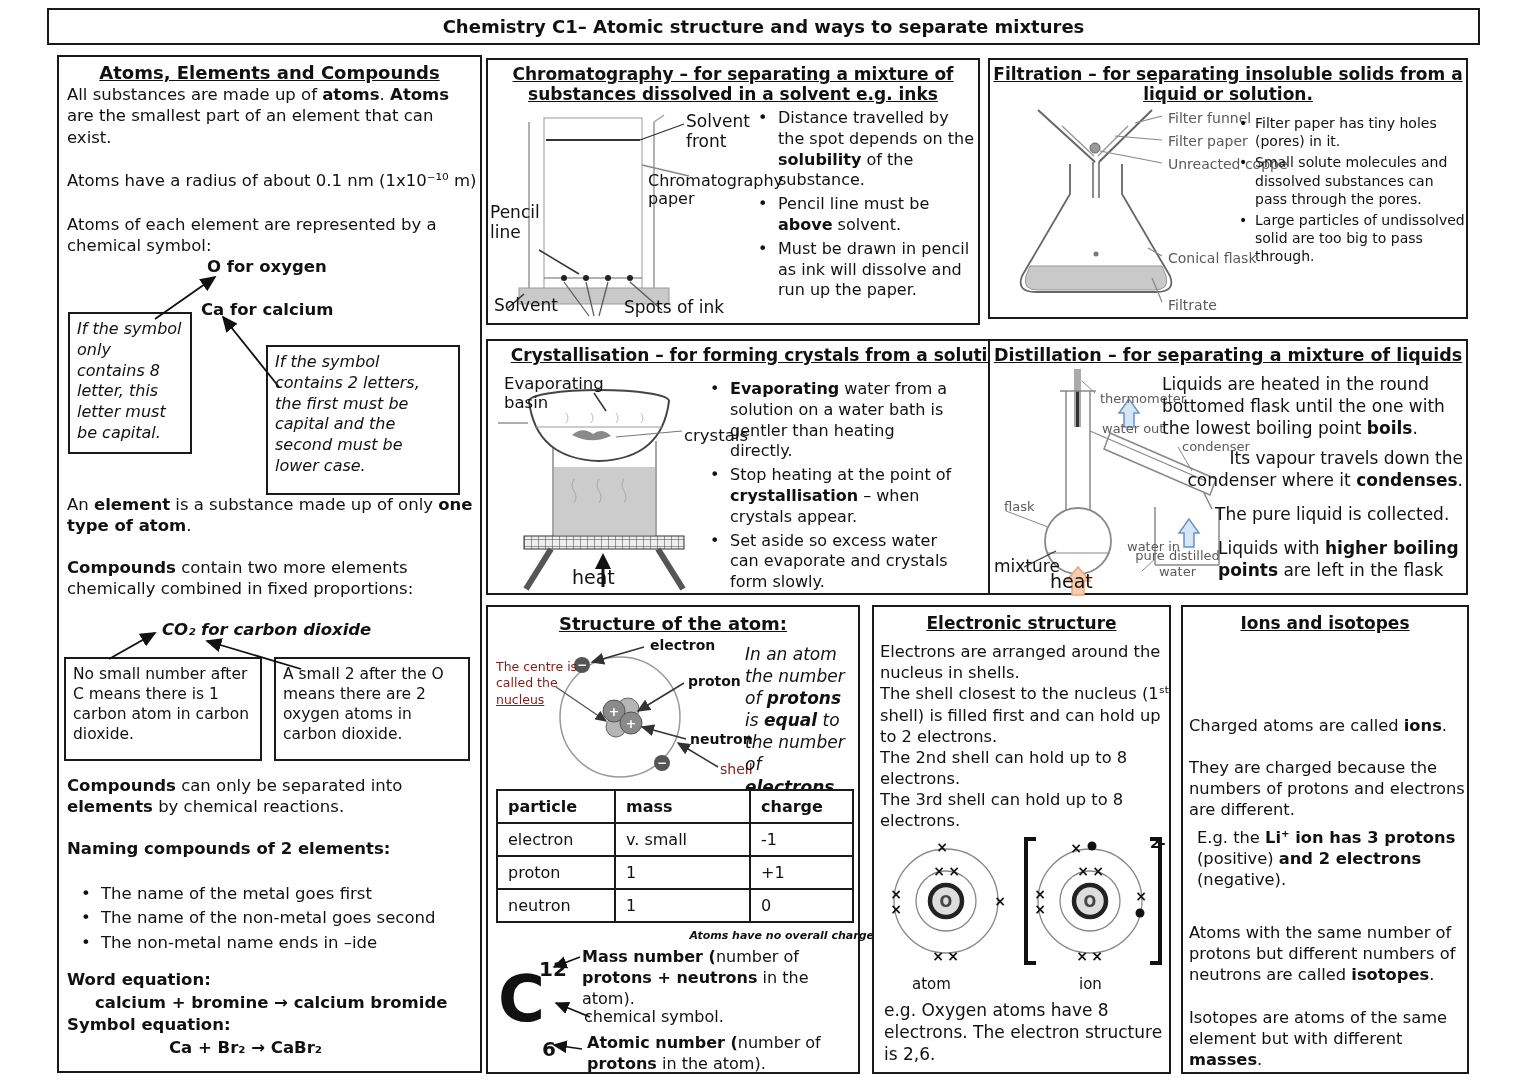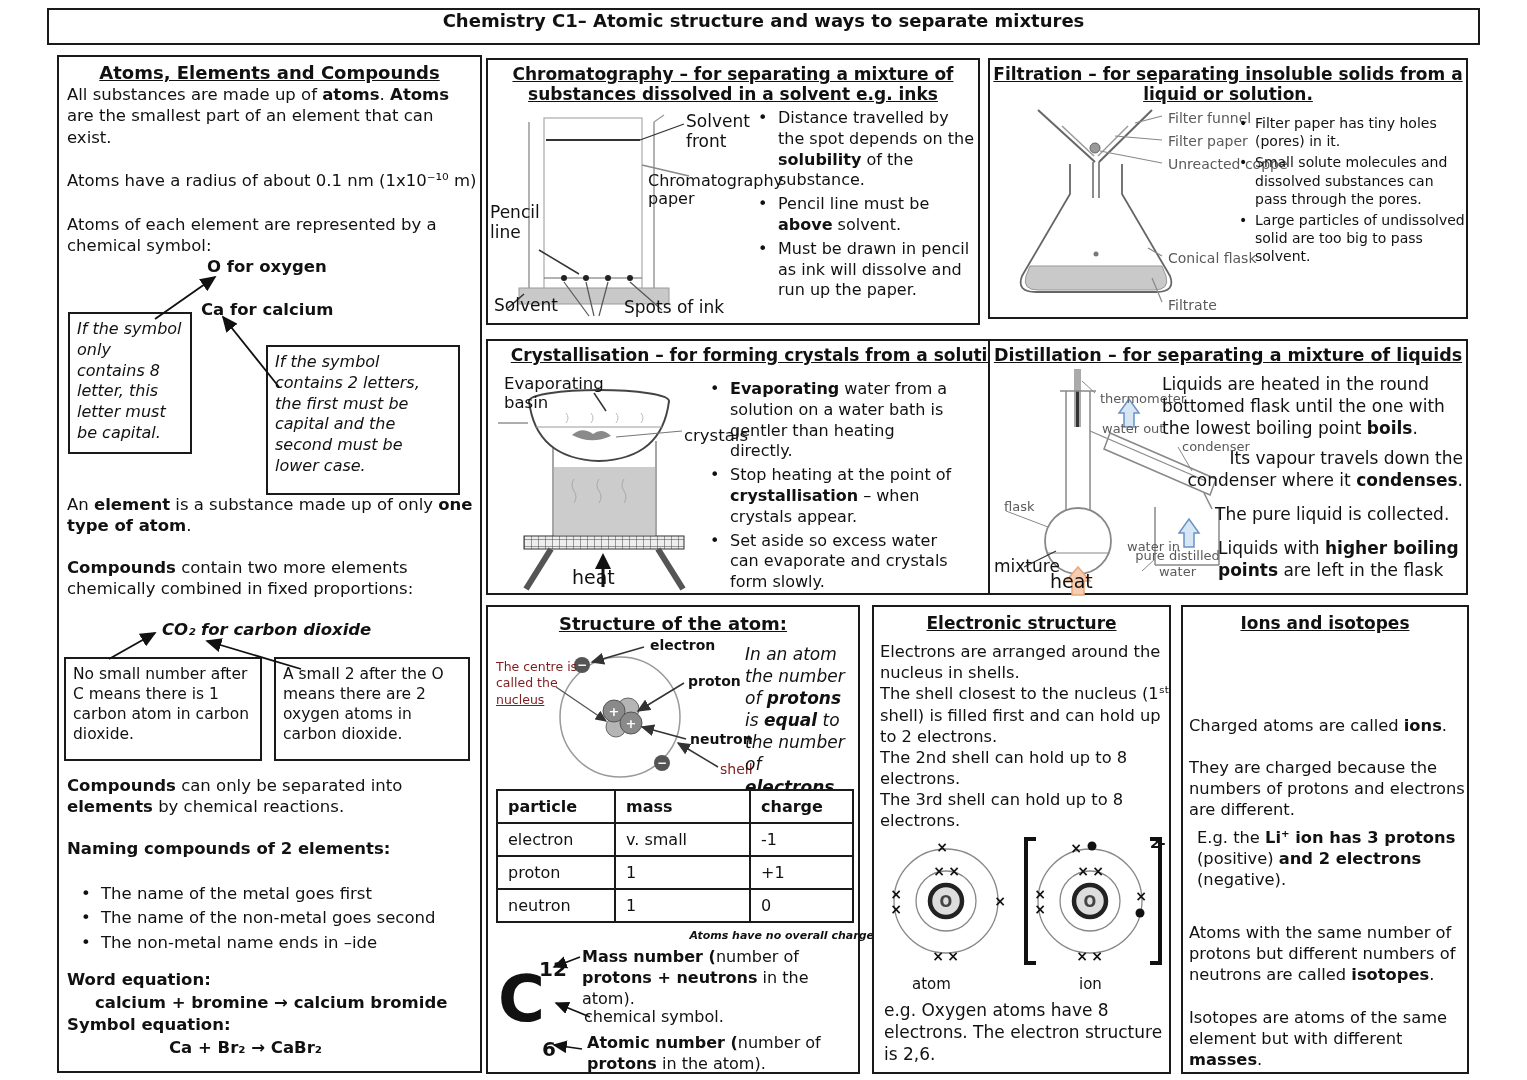--- a/index.html
+++ b/index.html
@@ -22,21 +22,21 @@
   .dlab{position:absolute;font-size:13px;color:#5a5a5a;line-height:1.25}
   .hlab{position:absolute;font-size:16px;line-height:1.15}
   svg{position:absolute;overflow:visible}
   svg text{font-family:"DejaVu Sans",sans-serif}
 </style>
 </head>
 <body>
 
 <div class="page">
 
-  <div class="box" style="left:47px;top:8px;width:1433px;height:37px;display:flex;align-items:flex-start;justify-content:center">
+  <div class="box" style="left:47px;top:8px;width:1433px;height:37px;display:flex;align-items:center;justify-content:center">
     <div style="font-weight:bold;font-size:18px">Chemistry C1– Atomic structure and ways to separate mixtures</div>
   </div>
 
   <section class="box" style="left:57px;top:55px;width:425px;height:1018px;font-size:16.5px">
     <div class="h abs" style="left:0;top:5px;width:100%;font-size:18px">Atoms, Elements and Compounds</div>
     <div class="para abs" style="left:8px;top:27px;width:404px">All substances are made up of <b>atoms</b>.  <b>Atoms</b> are the smallest part of an element that can exist.</div>
     <div class="para abs" style="left:8px;top:113px;width:412px">Atoms have a radius of about 0.1 nm (1x10⁻¹⁰ m)</div>
     <div class="para abs" style="left:8px;top:157px;width:400px">Atoms of each element are represented by a chemical symbol:</div>
     <div class="abs bold" style="left:148px;top:200px">O for oxygen</div>
     <div class="abs bold" style="left:142px;top:243px">Ca for calcium</div>
@@ -140,21 +140,21 @@
 
     <div class="dlab" style="left:178px;top:50px;font-size:14px">Filter funnel</div>
     <div class="dlab" style="left:178px;top:73px;font-size:14px">Filter paper</div>
     <div class="dlab" style="left:178px;top:96px;font-size:14px">Unreacted coppe</div>
     <div class="dlab" style="left:178px;top:190px;font-size:14px">Conical flask</div>
     <div class="dlab" style="left:178px;top:237px;font-size:14px">Filtrate</div>
 
     <div class="abs" style="left:243px;top:54px;width:232px;font-size:14px">
       <div class="bullet" style="padding-left:22px">Filter paper has tiny holes (pores) in it.</div>
       <div class="bullet" style="padding-left:22px">Small solute molecules and dissolved substances  can  pass through the pores.</div>
-      <div class="bullet" style="padding-left:22px">Large particles of undissolved solid are too big to pass solvent.</div>
+      <div class="bullet" style="padding-left:22px">Large particles of undissolved solid are too big to pass through.</div>
     </div>
   </section>
 
   <section class="box" style="left:486px;top:339px;width:550px;height:256px">
     <div class="h abs" style="left:0;top:4px;width:100%;font-size:17px">Crystallisation – for forming crystals from a solution</div>
 
     <svg width="215" height="222" viewBox="0 0 215 222" style="left:8px;top:30px">
       <defs>
         <pattern id="gauze" width="7" height="7" patternUnits="userSpaceOnUse">
           <rect width="7" height="7" fill="#eee"></rect>

